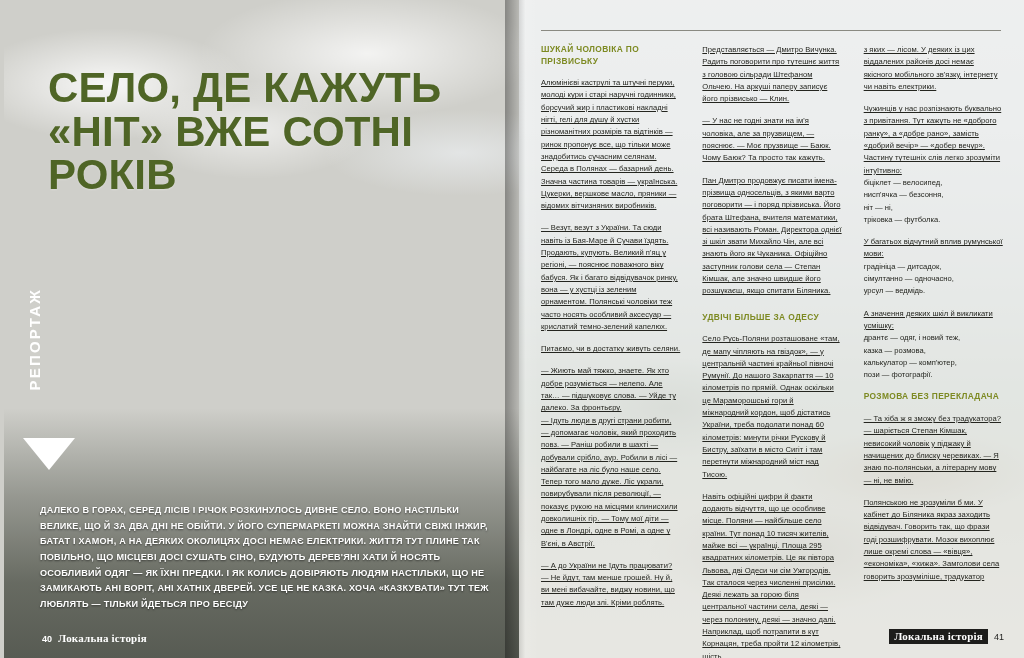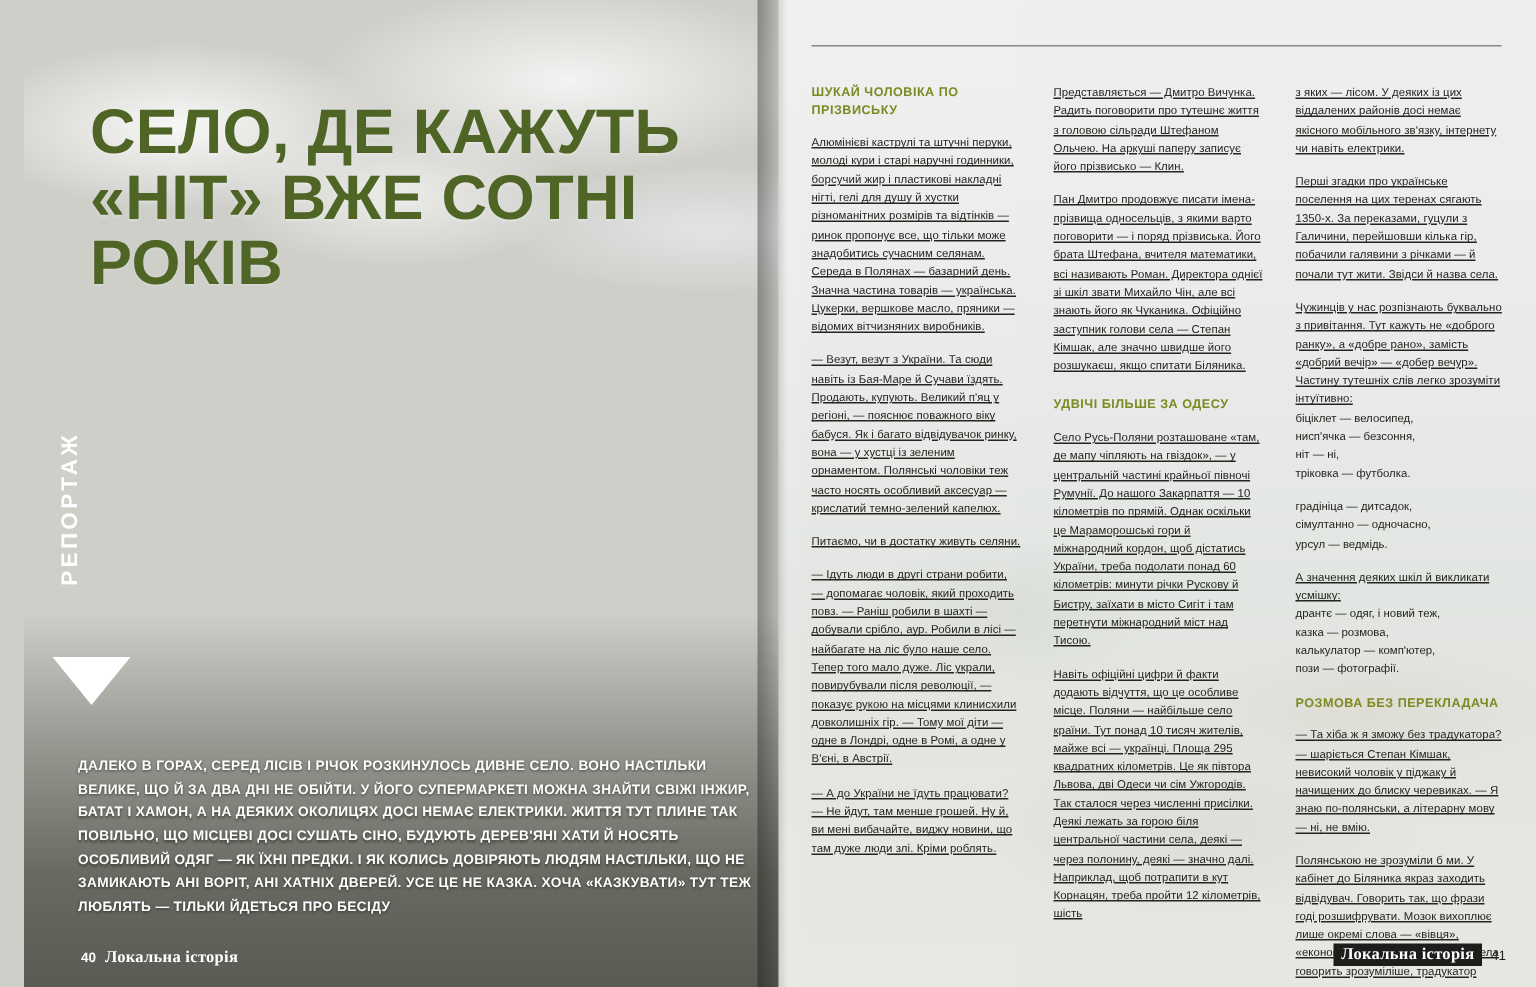--- a/index.html
+++ b/index.html
@@ -8,21 +8,21 @@
   .spread{
     position:relative;
     width:1024px;height:658px;
     overflow:hidden;
     font-family:"Liberation Sans", sans-serif;
     background:#cfcfca;
   }
 
   
   .left-page{
-    position:absolute;left:16px;top:0;width:519px;height:658px;
+    position:absolute;left:4px;top:0;width:519px;height:658px;
     overflow:hidden;
   }
   .photo{
     position:absolute;inset:0;
     background:
       
       radial-gradient(ellipse 180px 90px at 8% 92%, rgba(92,96,40,.95), rgba(48,52,24,0) 70%),
       radial-gradient(ellipse 150px 80px at 92% 90%, rgba(104,104,48,.9), rgba(48,52,24,0) 70%),
       radial-gradient(ellipse 260px 110px at 50% 99%, rgba(72,78,36,.95), rgba(40,44,20,0) 72%),
       
@@ -157,21 +157,21 @@
   }
   .rp-inner{position:relative;z-index:2;height:100%;}
   .rule{
     position:absolute;left:22px;top:30px;width:460px;height:1px;
     background:#8a8a82;
   }
   .cols{
     position:absolute;left:22px;top:44px;width:462px;height:568px;
     display:flex;gap:22px;
   }
-  .col{flex:1 1 0;min-width:0;margin-top:12px;}
+  .col{flex:1 1 0;min-width:0;}
   .sec-head{
     color:#7d8a22;
     font-size:8.4px;line-height:1.38;
     font-weight:800;letter-spacing:.35px;
     text-transform:uppercase;
     margin:0 0 10px 0;
   }
   .sec-head.spaced{margin-top:14px;}
   .body p{
     margin:0 0 10px 0;
@@ -238,49 +238,53 @@
       <div class="rule"></div>
 
       <div class="cols">
 
         <div class="col">
           <div class="sec-head">ШУКАЙ ЧОЛОВІКА ПО ПРІЗВИСЬКУ</div>
           <div class="body">
             <p>Алюмінієві каструлі та штучні перуки, молоді кури і старі наручні годинники, борсучий жир і пластикові накладні нігті, гелі для душу й хустки різноманітних розмірів та відтінків — ринок пропонує все, що тільки може знадобитись сучасним селянам. Середа в Полянах — базарний день. Значна частина товарів — українська. Цукерки, вершкове масло, пряники — відомих вітчизняних виробників.</p>
             <p>— Везут, везут з України. Та сюди навіть із Бая-Маре й Сучави їздять. Продають, купують. Великий п'яц у регіоні, — пояснює поважного віку бабуся. Як і багато відвідувачок ринку, вона — у хустці із зеленим орнаментом. Полянські чоловіки теж часто носять особливий аксесуар — крислатий темно-зелений капелюх.</p>
             <p>Питаємо, чи в достатку живуть селяни.</p>
+            <p class="tight">— Жиють май тяжко, знаете. Як хто добре розуміється — нелепо. Але так… — підшуковує слова. — Уйде ту далеко. За фронтьєру.</p>
             <p>— Ідуть люди в другі страни робити, — допомагає чоловік, який проходить повз. — Раніш робили в шахті — добували срібло, аур. Робили в лісі — найбагате на ліс було наше село. Тепер того мало дуже. Ліс украли, повирубували після революції, — показує рукою на місцями клинисхили довколишніх гір. — Тому мої діти — одне в Лондрі, одне в Ромі, а одне у В'єні, в Австрії.</p>
             <p class="tight">— А до України не їдуть працювати?</p>
             <p>— Не йдут, там менше грошей. Ну й, ви мені вибачайте, виджу новини, що там дуже люди злі. Кріми роблять.</p>
           </div>
         </div>
 
         <div class="col">
           <div class="body">
             <p>Представляється — Дмитро Вичунка. Радить поговорити про тутешнє життя з головою сільради Штефаном Ольчею. На аркуші паперу записує його прізвисько — Клин.</p>
+            <p>— У нас не годні знати на ім'я чоловіка, але за прузвищем, — пояснює. — Моє прузвище — Баюк. Чому Баюк? Та просто так кажуть.</p>
             <p>Пан Дмитро продовжує писати імена-прізвища односельців, з якими варто поговорити — і поряд прізвиська. Його брата Штефана, вчителя математики, всі називають Роман. Директора однієї зі шкіл звати Михайло Чін, але всі знають його як Чуканика. Офіційно заступник голови села — Степан Кімшак, але значно швидше його розшукаєш, якщо спитати Біляника.</p>
           </div>
           <div class="sec-head spaced">УДВІЧІ БІЛЬШЕ ЗА ОДЕСУ</div>
           <div class="body">
             <p>Село Русь-Поляни розташоване «там, де мапу чіпляють на гвіздок», — у центральній частині крайньої півночі Румунії. До нашого Закарпаття — 10 кілометрів по прямій. Однак оскільки це Мараморошські гори й міжнародний кордон, щоб дістатись України, треба подолати понад 60 кілометрів: минути річки Рускову й Бистру, заїхати в місто Сигіт і там перетнути міжнародний міст над Тисою.</p>
             <p>Навіть офіційні цифри й факти додають відчуття, що це особливе місце. Поляни — найбільше село країни. Тут понад 10 тисяч жителів, майже всі — українці. Площа 295 квадратних кілометрів. Це як півтора Львова, дві Одеси чи сім Ужгородів. Так сталося через численні присілки. Деякі лежать за горою біля центральної частини села, деякі — через полонину, деякі — значно далі. Наприклад, щоб потрапити в кут Корнацян, треба пройти 12 кілометрів, шість</p>
           </div>
         </div>
 
         <div class="col">
           <div class="body">
             <p>з яких — лісом. У деяких із цих віддалених районів досі немає якісного мобільного зв'язку, інтернету чи навіть електрики.</p>
-            <p>Перші згадки про українське поселення на цих теренах сягають 1350-х. За переказами, гуцули з Галичини, перейшовши кілька гір, побачили галявини з річками — й почали тут жити. Звідси й назва села.</p>
             <p class="tight">Чужинців у нас розпізнають буквально з привітання. Тут кажуть не «доброго ранку», а «добре рано», замість «добрий вечір» — «добер вечур». Частину тутешніх слів легко зрозуміти інтуїтивно:</p>
           </div>
           <div class="gloss">
             <div>біціклет — велосипед,</div>
             <div>нисп'ячка — безсоння,</div>
             <div>ніт — ні,</div>
             <div>тріковка — футболка.</div>
+          </div>
+          <div class="body">
+            <p class="tight">У багатьох відчутний вплив румунської мови:</p>
           </div>
           <div class="gloss">
             <div>градініца — дитсадок,</div>
             <div>сімултанно — одночасно,</div>
             <div>урсул — ведмідь.</div>
           </div>
           <div class="body">
             <p class="tight">А значення деяких шкіл й викликати усмішку:</p>
           </div>
           <div class="gloss">

